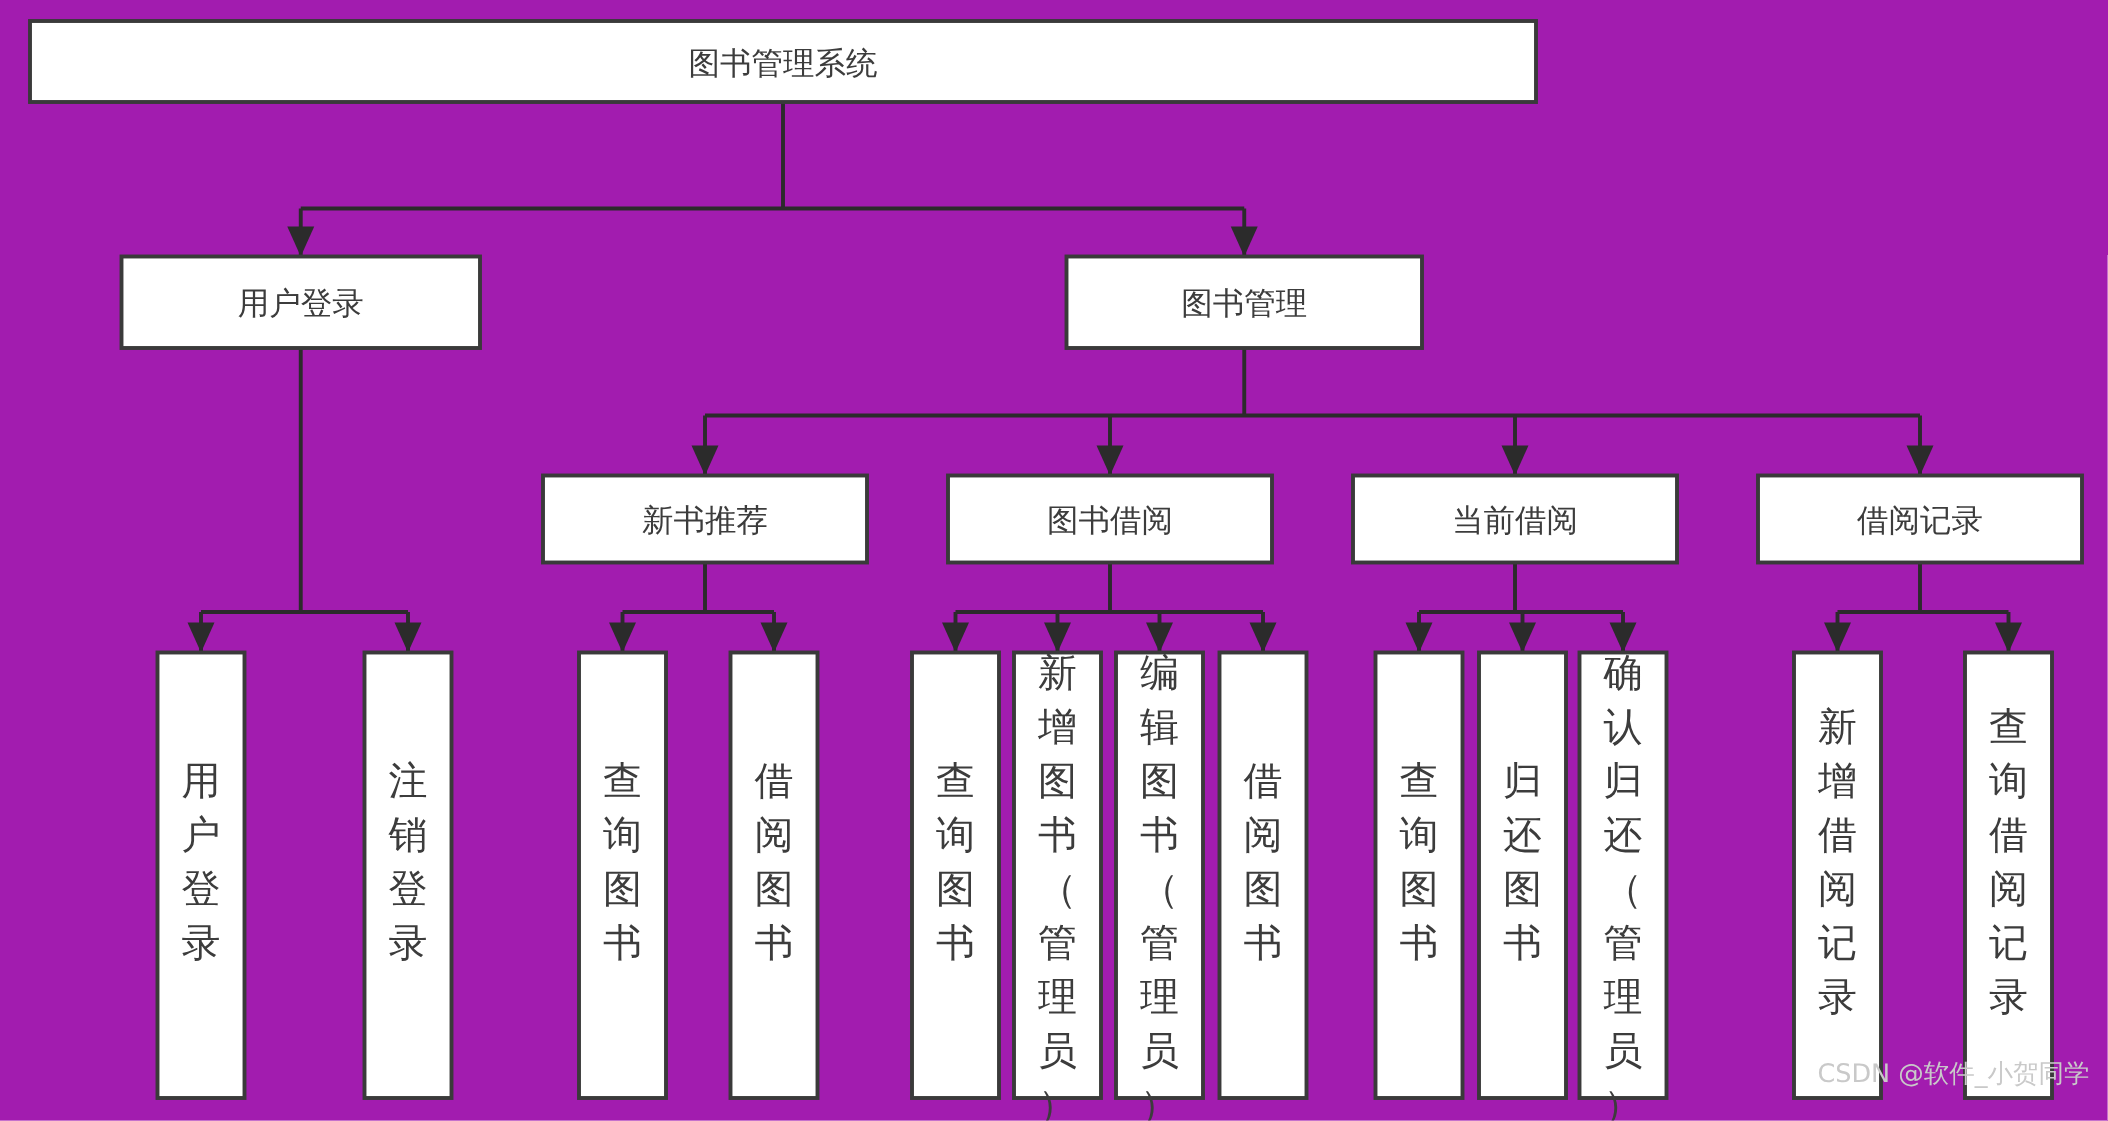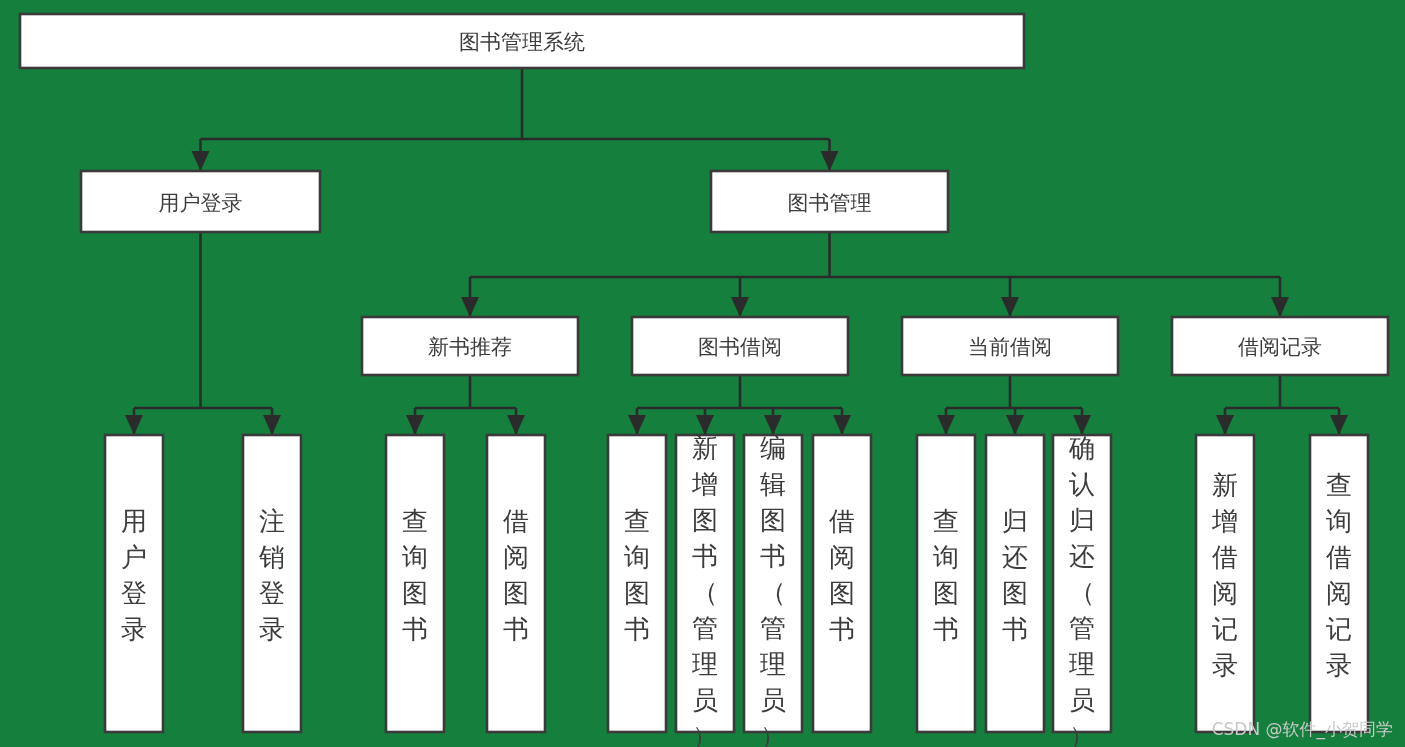--- a/index.html
+++ b/index.html
@@ -11,21 +11,21 @@
   body {
     width: 1405px;
     height: 747px;
     font-family: "DejaVu Sans", "Liberation Sans", sans-serif;
     overflow: hidden;
   }
   #diagram-root {
     position: relative;
     width: 1405px;
     height: 747px;
-    background: #15803d;
+    background: #a21caf;
   }
   svg#diagram-svg {
     position: absolute;
     left: 0;
     top: 0;
     width: 1405px;
     height: 747px;
     display: block;
   }
   .node-box {
@@ -46,21 +46,21 @@
   .node-label-h {
     font-family: "DejaVu Sans", "Liberation Sans", sans-serif;
     font-size: 21px;
     fill: #3c3c3c;
     text-anchor: middle;
     dominant-baseline: central;
   }
   .watermark-text {
     position: absolute;
     right: 12px;
-    bottom: 6px;
+    bottom: 20px;
     font-family: "DejaVu Sans", "Liberation Sans", sans-serif;
     font-size: 17px;
     color: #c9c9c9;
     white-space: nowrap;
     pointer-events: none;
     user-select: none;
   }
 </style>
 </head>
 <body>

